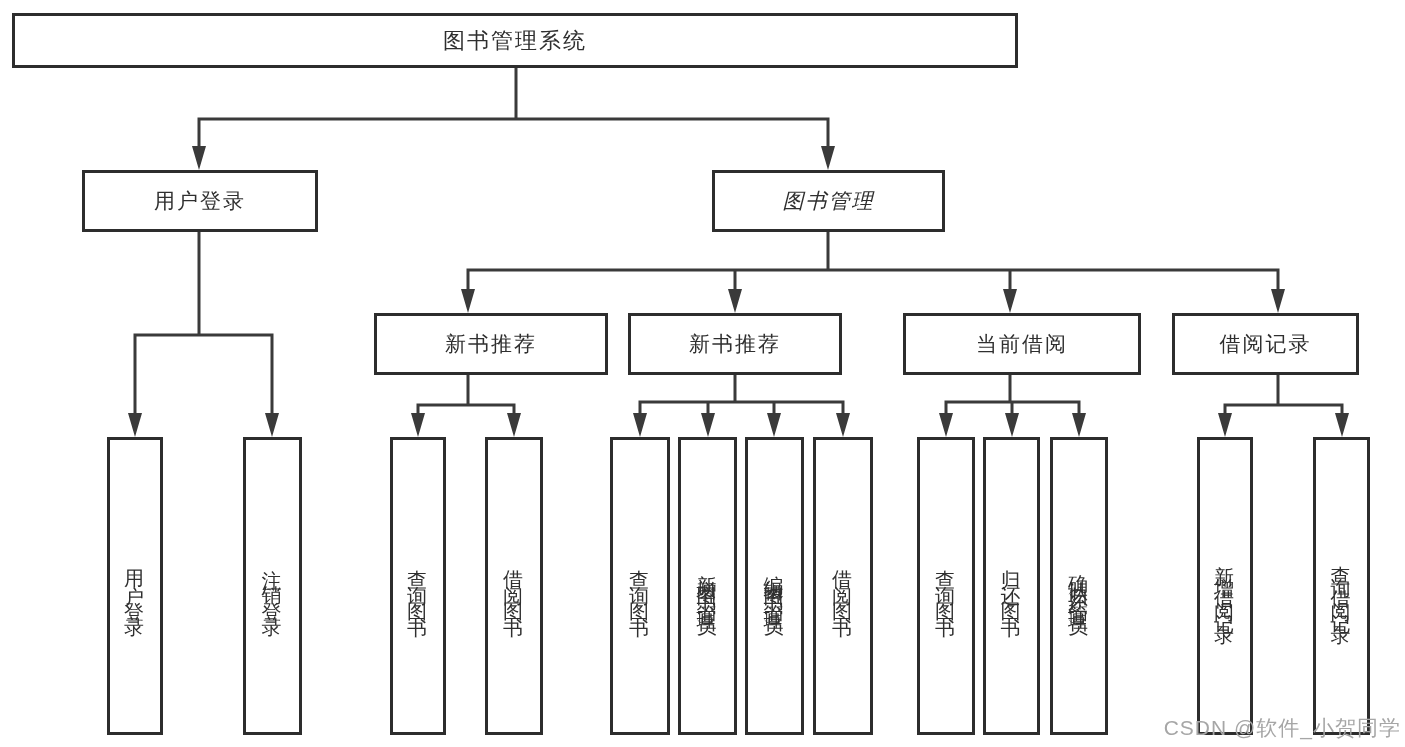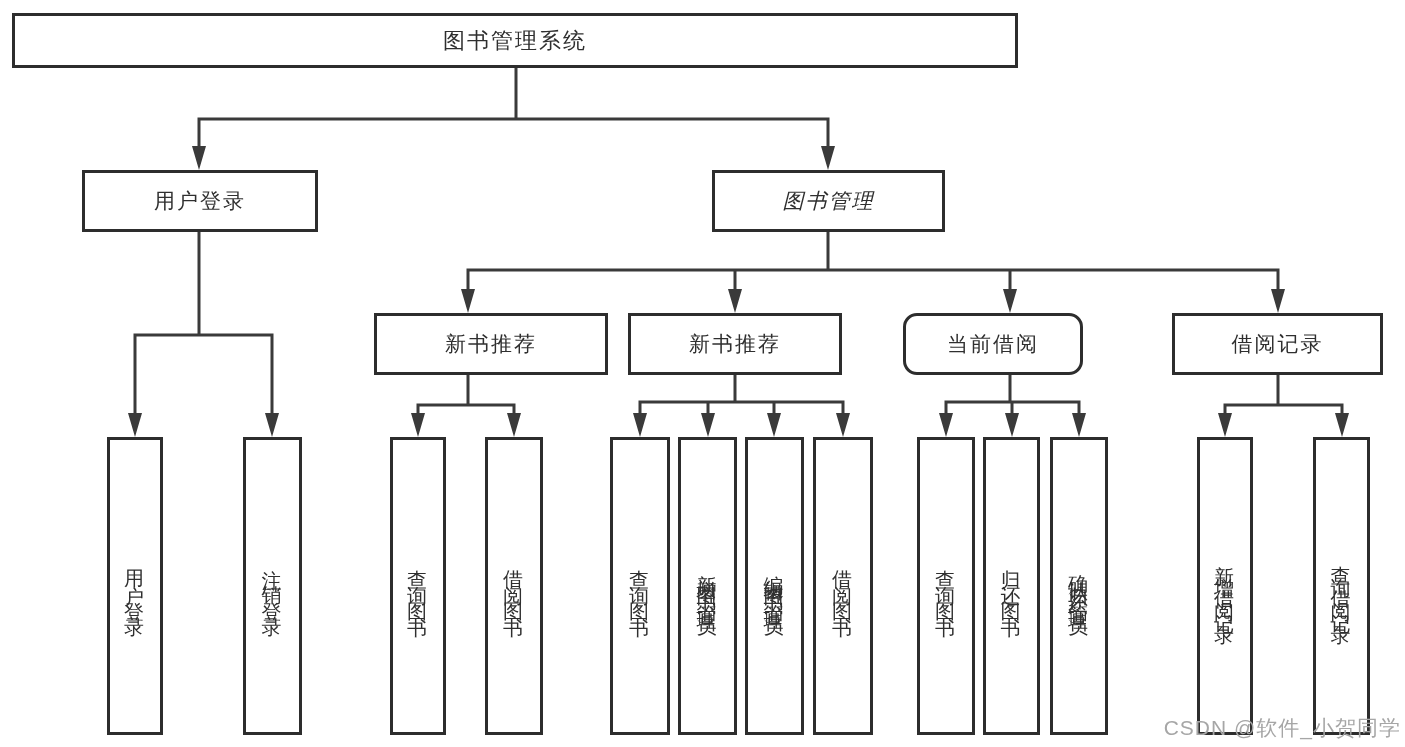--- a/index.html
+++ b/index.html
@@ -20,22 +20,22 @@
     border:3px solid var(--c-border);box-sizing:border-box;
     display:flex;align-items:center;justify-content:center;
     color:var(--c-text);z-index:1;white-space:nowrap;
   }
   .h{font-size:21px;letter-spacing:2px;}
   #n-root{left:12px;top:13px;width:1006px;height:55px;font-size:22px;}
   #n-user-login{left:82px;top:170px;width:236px;height:62px;}
   #n-book-mgmt{left:712px;top:170px;width:233px;height:62px;font-style:italic;}
   #n-new-rec{left:374px;top:313px;width:234px;height:62px;}
   #n-borrowing{left:628px;top:313px;width:214px;height:62px;}
-  #n-current{left:903px;top:313px;width:180px;height:62px;border-radius:14px;}
-  #n-records{left:1172px;top:313px;width:211px;height:62px;}
+  #n-current{left:903px;top:313px;width:238px;height:62px;}
+  #n-records{left:1172px;top:313px;width:187px;height:62px;}
   .v{
     writing-mode:vertical-rl;text-orientation:mixed;
     font-size:20px;top:437px;height:298px;
   }
   .v4{letter-spacing:16px;}
   .v6{letter-spacing:12px;}
   .v9{letter-spacing:6px;}
   #n-a1{left:107px;width:56px;}
   #n-a2{left:243px;width:59px;}
   #n-b1{left:390px;width:56px;}

